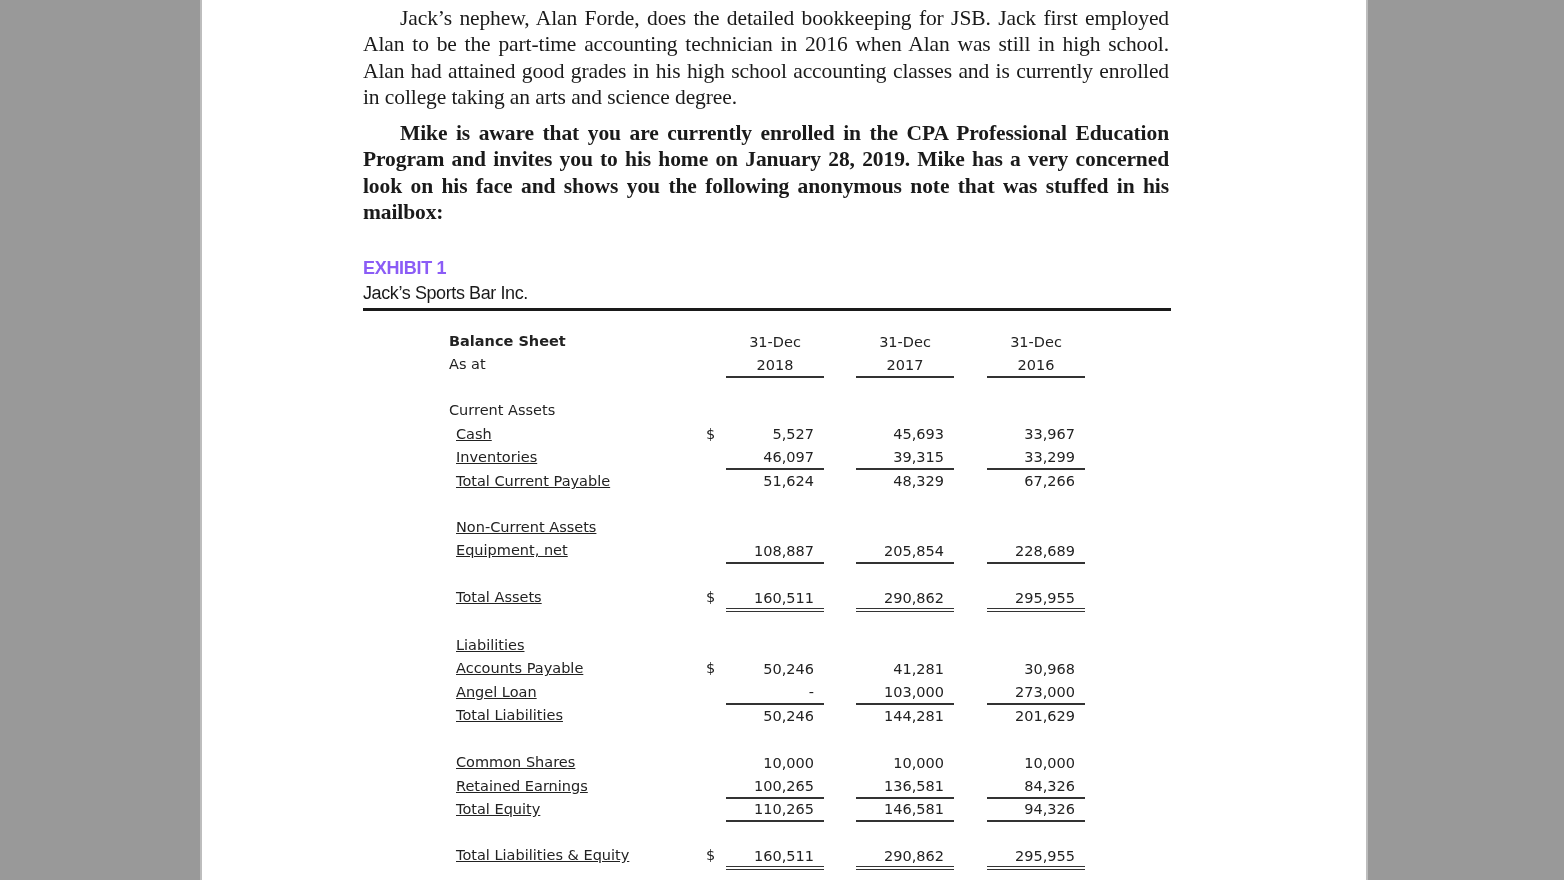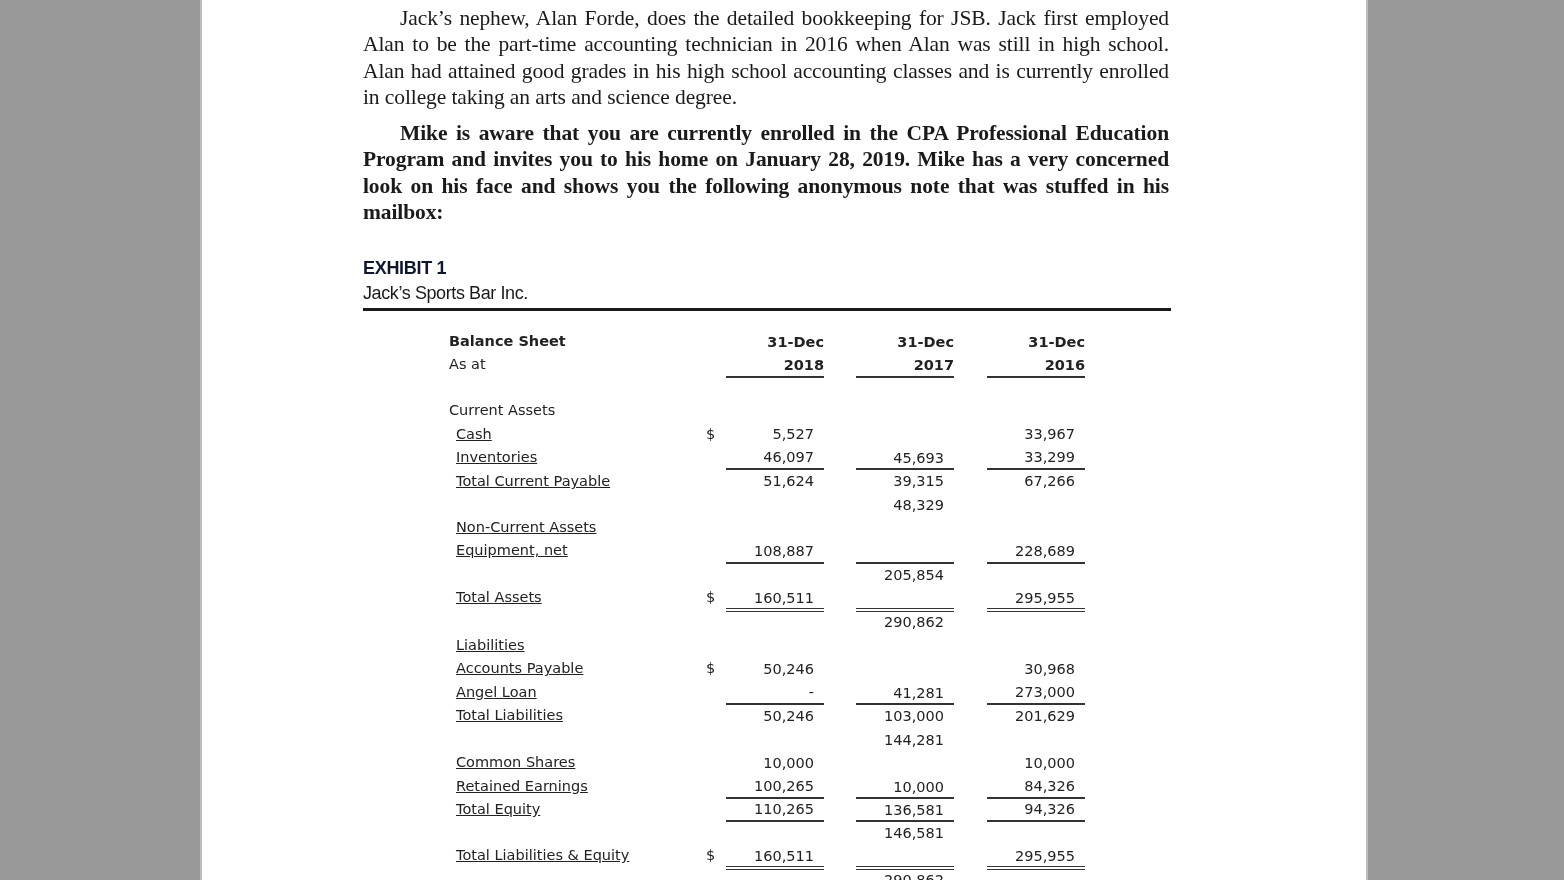--- a/index.html
+++ b/index.html
@@ -20,43 +20,43 @@
     font-size: 21.5px; line-height: 26.3px; color: #1a1a1a;
     text-align: justify; text-indent: 37px; margin: 0;
     letter-spacing: -0.1px;
   }
   #p1 { top: 5px; }
   #p2 { top: 120px; font-weight: bold; }
 
   .exhibit-label {
     position: absolute; left: 161px; top: 258px;
     font-family: "Liberation Sans", sans-serif; font-weight: bold;
-    font-size: 18px; color: #0f172a; letter-spacing: -0.3px;
+    font-size: 18px; color: #8b5cf6; letter-spacing: -0.3px;
   }
   .exhibit-company {
     position: absolute; left: 161px; top: 283px;
     font-family: "Liberation Sans", sans-serif;
     font-size: 18px; color: #1a1a1a; letter-spacing: -0.4px;
   }
   .exhibit-rule {
     position: absolute; left: 161px; top: 308px; width: 808px; height: 3px;
     background: #1a1a1a;
   }
 
   .bs { font-family: "DejaVu Sans", sans-serif; font-size: 14.5px; color: #222; }
   .cell { position: absolute; white-space: nowrap; }
   .lbl { left: 247px; }
   .lbl.indent { left: 254px; text-decoration: underline; }
   .bold { font-weight: bold; }
   .dollar { left: 504px; }
   .num { text-align: right; width: 120px; }
   .c0 { left: 492px; }   
-  .c1 { left: 622px; margin-top: 24px; }   
+  .c1 { left: 622px; }   
   .c2 { left: 753px; }   
-  .hdr { text-align: right; width: 98px; font-weight: bold; }
+  .hdr { text-align: center; width: 98px; }
   .h0 { left: 524px; }
   .h1 { left: 654px; }
   .h2 { left: 785px; }
 
   .uline { position: absolute; height: 1.5px; background: #333; }
   .dline { position: absolute; height: 4px; border-top: 1.5px solid #333; border-bottom: 1.5px solid #333; box-sizing: border-box; }
   .u0 { left: 524px; width: 98px; }
   .u1 { left: 654px; width: 98px; }
   .u2 { left: 785px; width: 98px; }
 </style>

